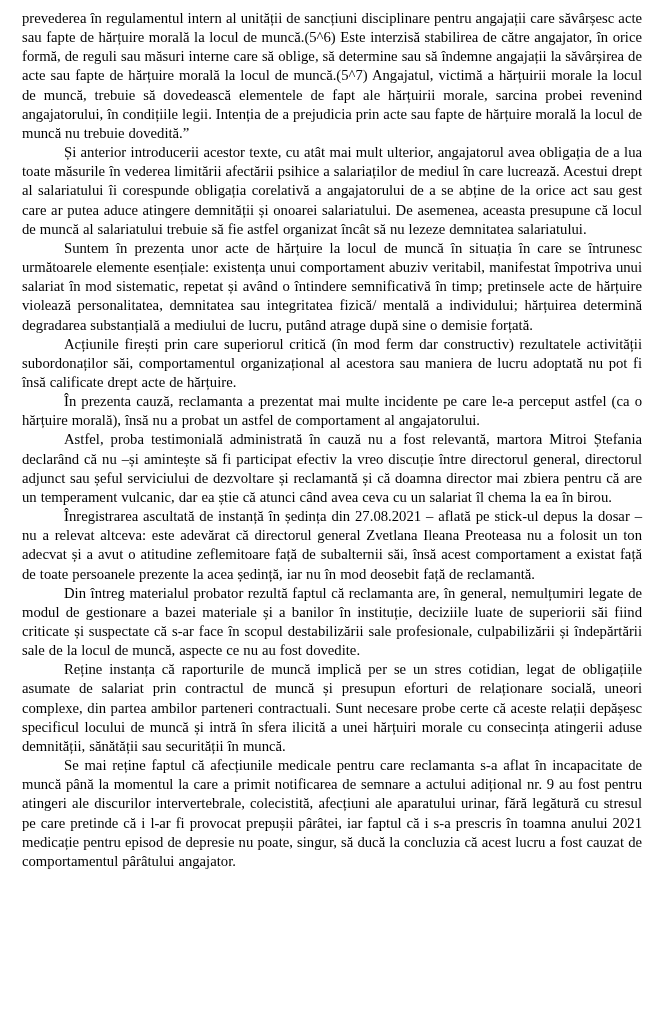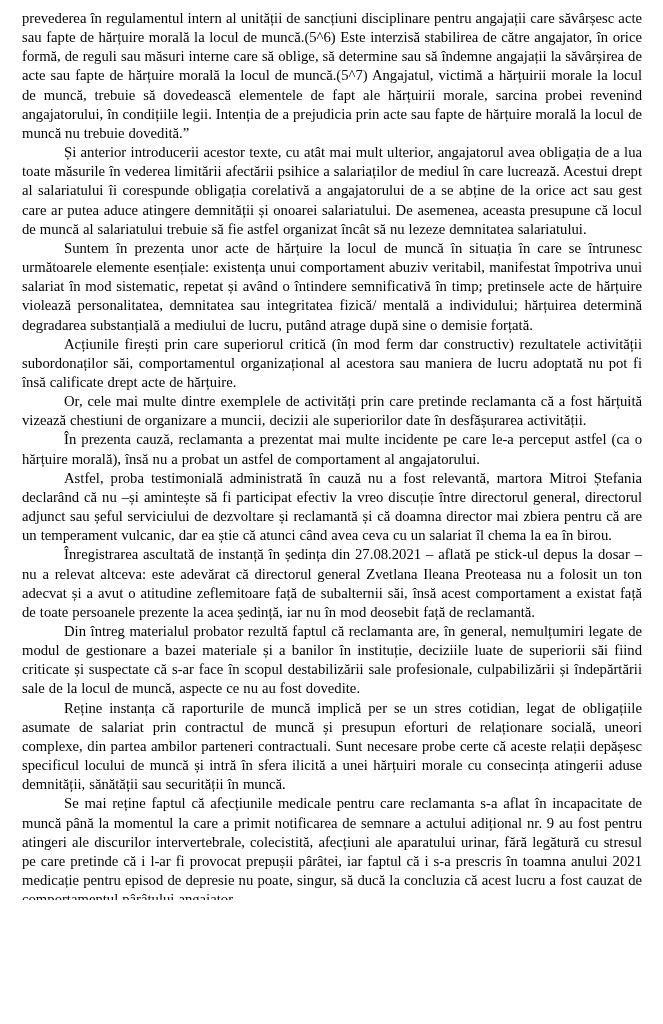--- a/index.html
+++ b/index.html
@@ -35,21 +35,20 @@
 </style>
 </head>
 <body>
 
 <div class="page">
   <div class="doc-body" id="doc-body">
       <p class="no-indent"><span>prevederea în regulamentul intern al unității de sancțiuni disciplinare pentru angajații care săvârșesc acte sau fapte de hărțuire morală la locul de muncă.(5^6) Este interzisă stabilirea de către angajator, în orice formă, de reguli sau măsuri interne care să oblige, să determine sau să îndemne angajații la săvârșirea de acte sau fapte de hărțuire morală la locul de muncă.(5^7) Angajatul, victimă a hărțuirii morale la locul de muncă, trebuie să dovedească elementele de fapt ale hărțuirii morale, sarcina probei revenind angajatorului, în condițiile legii. Intenția de a prejudicia prin acte sau fapte de hărțuire morală la locul de muncă nu trebuie dovedită.”</span></p>
       <p><span>Și anterior introducerii acestor texte, cu atât mai mult ulterior, angajatorul avea obligația de a lua toate măsurile în vederea limitării afectării psihice a salariaților de mediul în care lucrează. Acestui drept al salariatului îi corespunde obligația corelativă a angajatorului de a se abține de la orice act sau gest care ar putea aduce atingere demnității și onoarei salariatului. De asemenea, aceasta presupune că locul de muncă al salariatului trebuie să fie astfel organizat încât să nu lezeze demnitatea salariatului.</span></p>
       <p><span>Suntem în prezenta unor acte de hărțuire la locul de muncă în situația în care se întrunesc următoarele elemente esențiale: existența unui comportament abuziv veritabil, manifestat împotriva unui salariat în mod sistematic, repetat și având o întindere semnificativă în timp; pretinsele acte de hărțuire violează personalitatea, demnitatea sau integritatea fizică/ mentală a individului; hărțuirea determină degradarea substanțială a mediului de lucru, putând atrage după sine o demisie forțată.</span></p>
       <p><span>Acțiunile firești prin care superiorul critică (în mod ferm dar constructiv) rezultatele activității subordonaților săi, comportamentul organizațional al acestora sau maniera de lucru adoptată nu  pot fi însă calificate drept acte de hărțuire.</span></p>
-      <p><span>Or, cele mai multe dintre exemplele de activități prin care pretinde reclamanta că a fost hărțuită vizează chestiuni de organizare a muncii, decizii ale superiorilor date în desfășurarea activității.</span></p>
       <p><span>În prezenta cauză, reclamanta a prezentat mai multe incidente pe care le-a perceput astfel (ca o hărțuire morală), însă nu a probat un astfel de comportament al angajatorului.</span></p>
       <p><span>Astfel, proba testimonială administrată în cauză nu a fost relevantă, martora Mitroi Ștefania declarând că nu –și amintește să fi participat efectiv la vreo discuție între directorul general, directorul adjunct sau șeful serviciului de dezvoltare și reclamantă și că doamna director mai zbiera pentru că are un temperament vulcanic, dar ea știe că atunci când avea ceva cu un salariat îl chema la ea în birou.</span></p>
       <p><span>Înregistrarea ascultată de instanță în ședința din 27.08.2021 – aflată pe stick-ul depus la dosar – nu a relevat altceva: este adevărat că directorul general Zvetlana Ileana Preoteasa nu a folosit un ton adecvat și a avut o atitudine zeflemitoare față de subalternii săi, însă acest comportament a existat față de toate persoanele prezente la acea ședință, iar nu în mod deosebit față de reclamantă.</span></p>
       <p><span>Din întreg materialul probator rezultă faptul că reclamanta are, în general, nemulțumiri legate de modul de gestionare a bazei materiale și a banilor în instituție, deciziile luate de superiorii săi fiind criticate și suspectate că s-ar face în scopul destabilizării sale profesionale, culpabilizării și îndepărtării sale de la locul de muncă, aspecte ce nu au fost dovedite.</span></p>
       <p><span>Reține instanța că raporturile de muncă implică </span><span class="seg-italic">per se</span><span> un stres cotidian, legat de obligațiile asumate de salariat prin contractul de muncă și presupun eforturi de relaționare socială, uneori complexe, din partea ambilor parteneri contractuali. Sunt necesare probe certe că aceste relații depășesc specificul locului de muncă și intră în sfera ilicită a unei hărțuiri morale cu consecința atingerii aduse demnității, sănătății sau securității în muncă.</span></p>
       <p><span>Se mai reține faptul că afecțiunile medicale pentru care reclamanta s-a aflat în incapacitate de muncă până la momentul la care a primit notificarea de semnare a actului adițional nr. 9 au fost pentru atingeri ale discurilor intervertebrale, colecistită, afecțiuni ale aparatului urinar, fără legătură cu stresul pe care pretinde că i l-ar fi provocat prepușii pârâtei, iar faptul că i s-a prescris în toamna anului 2021 medicație pentru episod de depresie nu poate, singur, să ducă la concluzia că acest lucru a fost cauzat de comportamentul pârâtului angajator.</span></p>
     </div>
 </div>
 
 </body></html>

